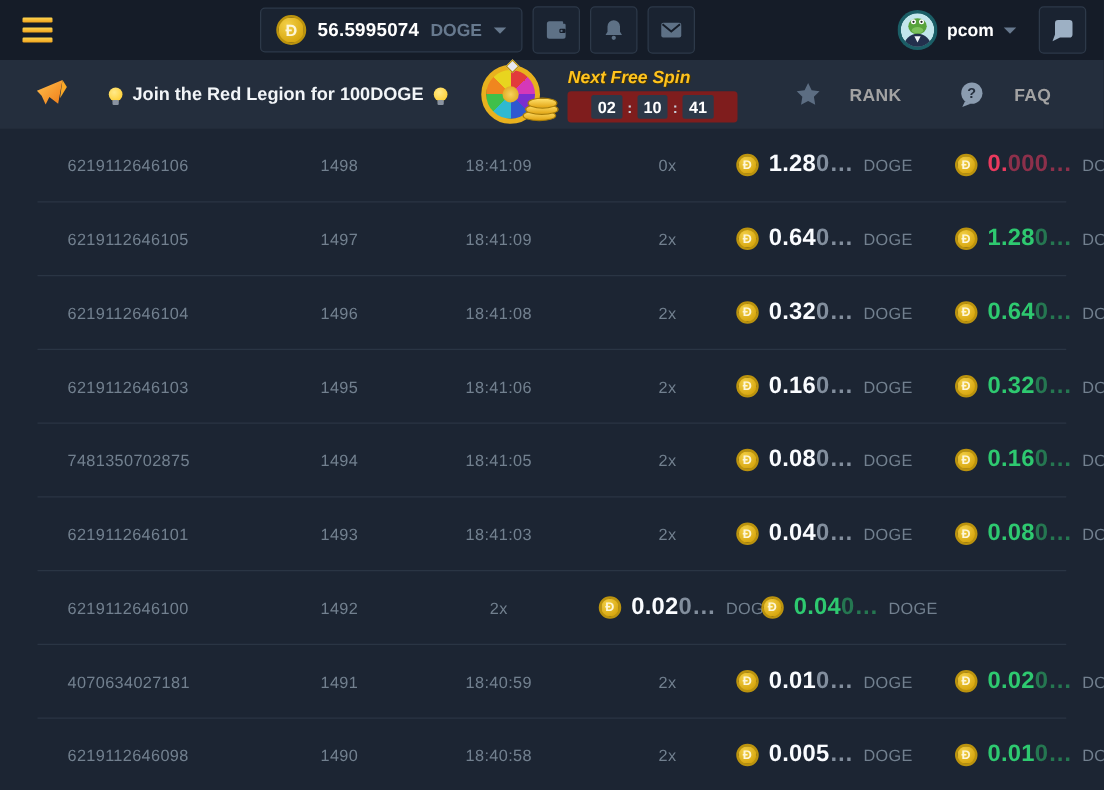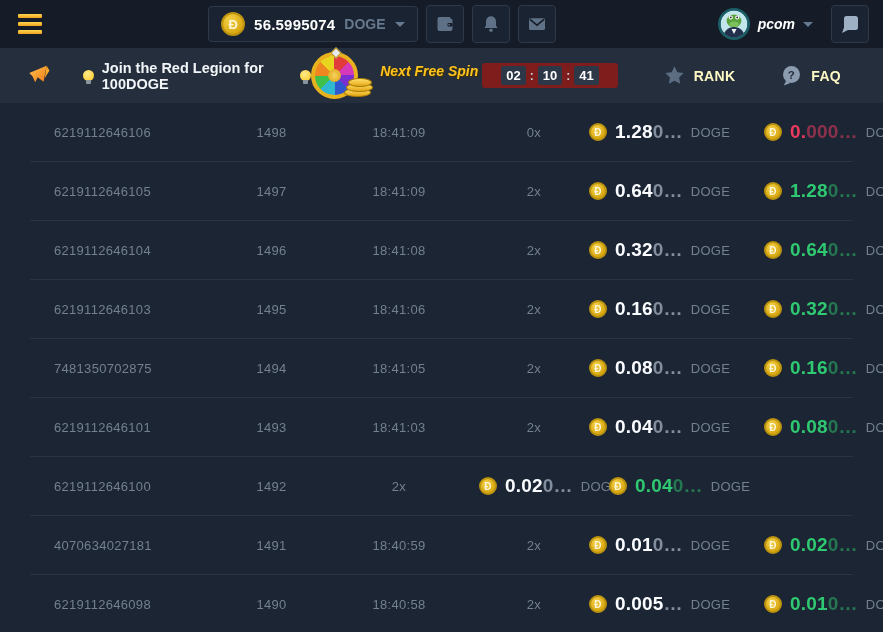--- a/index.html
+++ b/index.html
@@ -20,21 +20,21 @@
   .coin.big{width:24px;height:24px;font-size:13px;}
   .coin.small{width:18px;height:18px;font-size:10px;flex:none;}
   .balance .amount{color:#fff;font-weight:bold;font-size:15px;letter-spacing:.2px;}
   .balance .curr{color:#67798e;font-weight:bold;font-size:14px;}
   .caret{width:0;height:0;border-left:5px solid transparent;border-right:5px solid transparent;
     border-top:5px solid #67798e;}
   .icon-btn{width:36px;height:36px;border:1px solid #2d3949;border-radius:4px;
     display:flex;align-items:center;justify-content:center;margin-left:8px;
     background:#1a2331;cursor:pointer;}
   .userblock{display:flex;align-items:center;gap:8px;cursor:pointer;margin-right:10px;}
-  .username{color:#fff;font-weight:bold;font-size:14px;font-style:italic;}
+  .username{color:#fff;font-weight:bold;font-size:14px;}
   .chat-btn{margin-left:8px;}
 
   
   .annbar{height:55px;background:#242e3d;display:flex;align-items:center;
     padding:0 28px;box-sizing:border-box;}
   .ann-text{color:#f2f5f8;font-weight:bold;font-size:14.5px;margin-left:32px;
     display:flex;align-items:center;gap:8px;}
   .bulb{width:11px;height:11px;border-radius:50%;position:relative;flex:none;
     background:radial-gradient(circle at 40% 35%,#ffe98a,#ffc91e);}
   .bulb:after{content:"";position:absolute;left:3px;top:10px;width:5px;height:4px;
@@ -49,29 +49,29 @@
   .wheel:after{content:"";position:absolute;inset:13px;border-radius:50%;
     background:radial-gradient(#f7d25c,#d9a012);}
   .wheel:before{content:"";position:absolute;left:17px;top:-7px;width:6px;height:6px;
     background:#e8e8f0;transform:rotate(45deg);border:1px solid #b8930f;}
   .coins-pile{position:relative;width:30px;height:16px;margin-left:-14px;margin-top:26px;flex:none;}
   .coins-pile i{position:absolute;left:0;width:27px;height:9px;border-radius:50%;
     background:linear-gradient(#ffe06b,#e3a615);border:1px solid #a87c08;box-sizing:border-box;}
   .coins-pile i:nth-child(1){bottom:0;}
   .coins-pile i:nth-child(2){bottom:5px;left:2px;}
   .coins-pile i:nth-child(3){bottom:10px;left:4px;width:24px;}
-  .spininfo{display:flex;flex-direction:row;gap:4px;margin-left:6px;}
+  .spininfo{display:flex;flex-direction:column;gap:4px;margin-left:6px;}
   .spinlabel{color:#ffc31e;font-style:italic;font-weight:bold;font-size:14px;
     text-shadow:1px 1px 0 #433200;white-space:nowrap;}
   .timer{display:flex;align-items:center;gap:4px;background:#7f1d1d;border-radius:3px;
     padding:3px 19px;width:max-content;}
   .tdigit{background:#2c3848;color:#fff;font-weight:bold;font-size:13px;
     padding:2px 5px;border-radius:2px;}
   .tcolon{color:#c7d0da;font-weight:bold;font-size:12px;}
-  .navitem{display:flex;align-items:center;gap:9px;color:#fef9c3;font-weight:bold;
+  .navitem{display:flex;align-items:center;gap:23px;color:#a3a3a3;font-weight:bold;
     font-size:14px;cursor:pointer;letter-spacing:.3px;}
 
   
   .table{margin:0 30px;}
   .trow{display:grid;grid-template-columns:170px 95px 160px 110px 155px 1fr;
     align-items:center;height:59px;border-bottom:1px solid #2a3544;
     padding-left:24px;box-sizing:border-box;cursor:pointer;}
   .cell{color:#72808f;font-size:13px;letter-spacing:.3px;}
   .round,.time,.mult{text-align:center;}
   .money{display:flex;align-items:center;gap:8px;}

